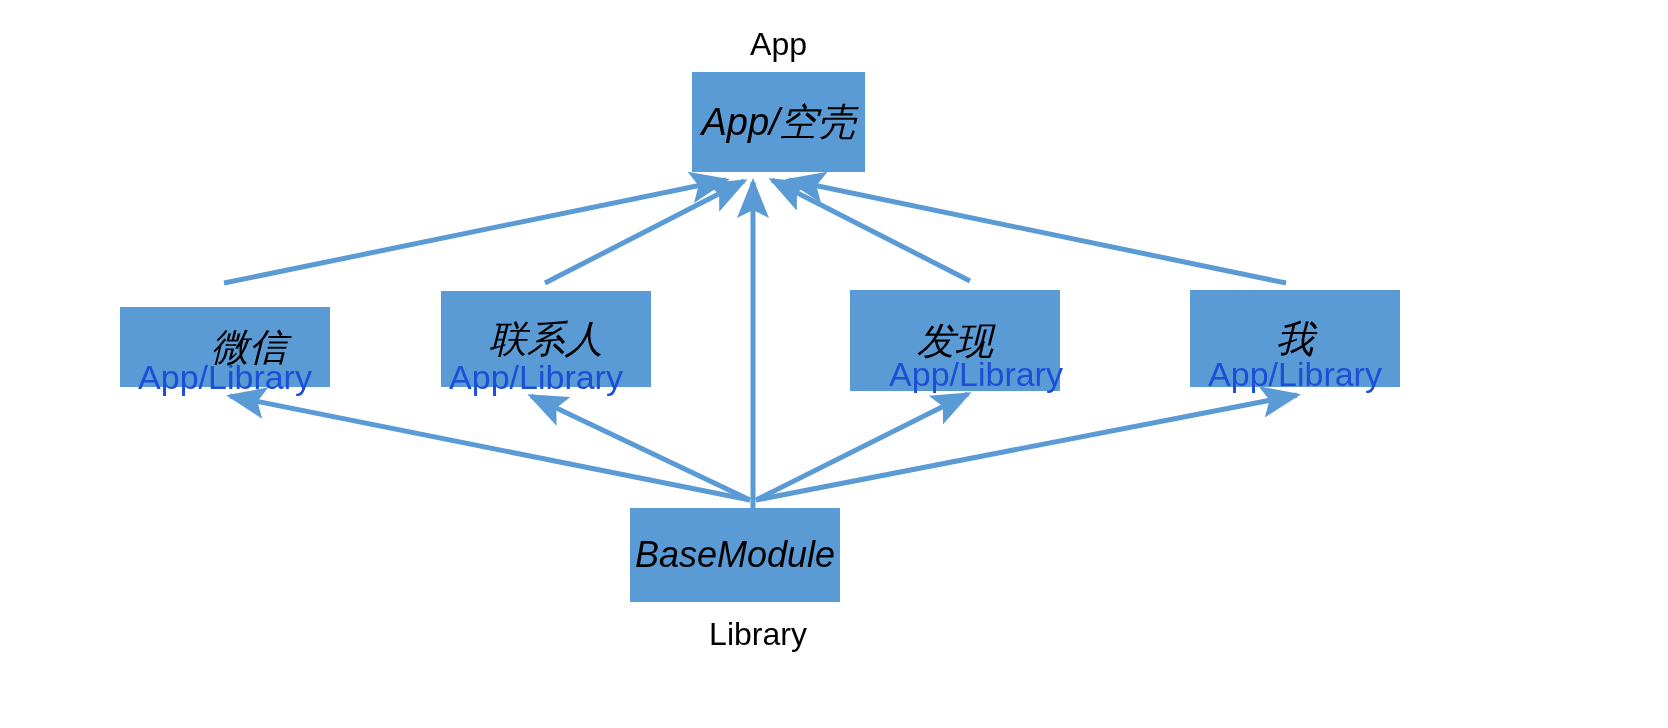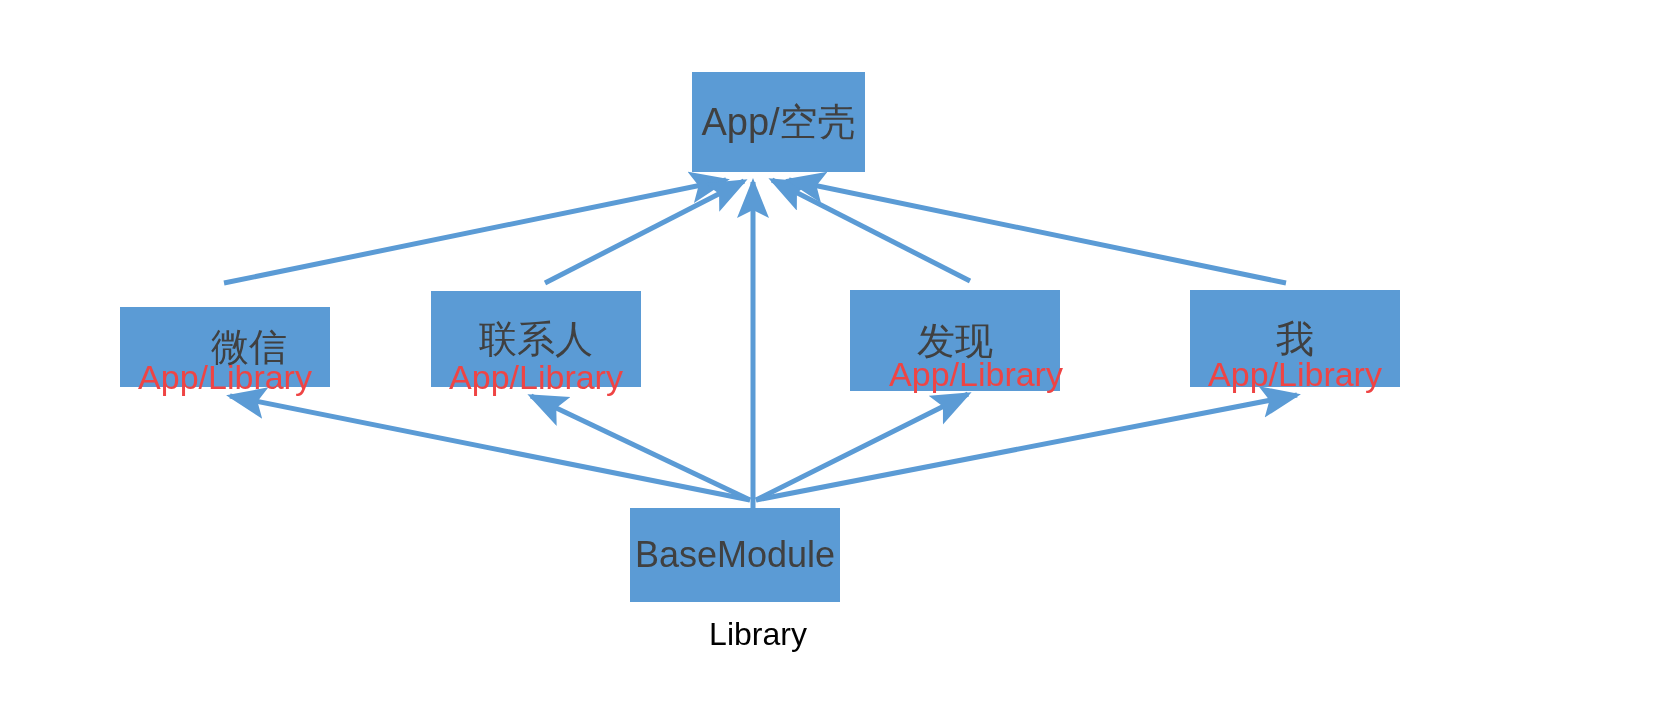--- a/index.html
+++ b/index.html
@@ -27,39 +27,40 @@
   }
   .node {
     position: absolute;
     box-sizing: border-box;
     background: #5B9BD5;
     display: flex;
     align-items: center;
     justify-content: center;
   }
   .node-inner-label {
-    color: #404040;
+    color: #000000;
     font-size: 38px;
     line-height: 1;
     white-space: nowrap;
+    font-style: italic;
   }
   .node-inner-label.small {
     font-size: 36px;
   }
   .outer-label {
     position: absolute;
     color: #000000;
     font-size: 32px;
     line-height: 1;
     white-space: nowrap;
     text-align: center;
   }
   .overlay-label {
     position: absolute;
-    color: #ef4444;
+    color: #1d4ed8;
     font-size: 34px;
     line-height: 1;
     white-space: nowrap;
     text-align: center;
   }
 </style>
 </head>
 <body>
 
 <div id="canvas">
@@ -79,31 +80,32 @@
 
       <line x1="753" y1="536" x2="753" y2="182"></line>
 
       <line x1="750" y1="500" x2="230" y2="396"></line>
       <line x1="750" y1="500" x2="531" y2="396"></line>
       <line x1="756" y1="500" x2="968" y2="394"></line>
       <line x1="756" y1="500" x2="1297" y2="395"></line>
     </g>
   </svg>
 
+  <div class="outer-label" style="left:692px; top:28px; width:173px;">App</div>
 
   <div class="node" style="left:692px; top:72px; width:173px; height:100px;">
     <span class="node-inner-label">App/空壳</span>
   </div>
 
   <div class="node" style="left:120px; top:307px; width:210px; height:80px;padding-left:48px;">
     <span class="node-inner-label">微信</span>
   </div>
   <div class="overlay-label" style="left:120px; top:360px; width:210px;">App/Library</div>
 
-  <div class="node" style="left:431px; top:291px; width:210px; height:96px;">
+  <div class="node" style="left:441px; top:291px; width:210px; height:96px;">
     <span class="node-inner-label">联系人</span>
   </div>
   <div class="overlay-label" style="left:431px; top:360px; width:210px;">App/Library</div>
 
   <div class="node" style="left:850px; top:290px; width:210px; height:101px;">
     <span class="node-inner-label">发现</span>
   </div>
   <div class="overlay-label" style="left:871px; top:357px; width:210px;">App/Library</div>
 
   <div class="node" style="left:1190px; top:290px; width:210px; height:97px;">

